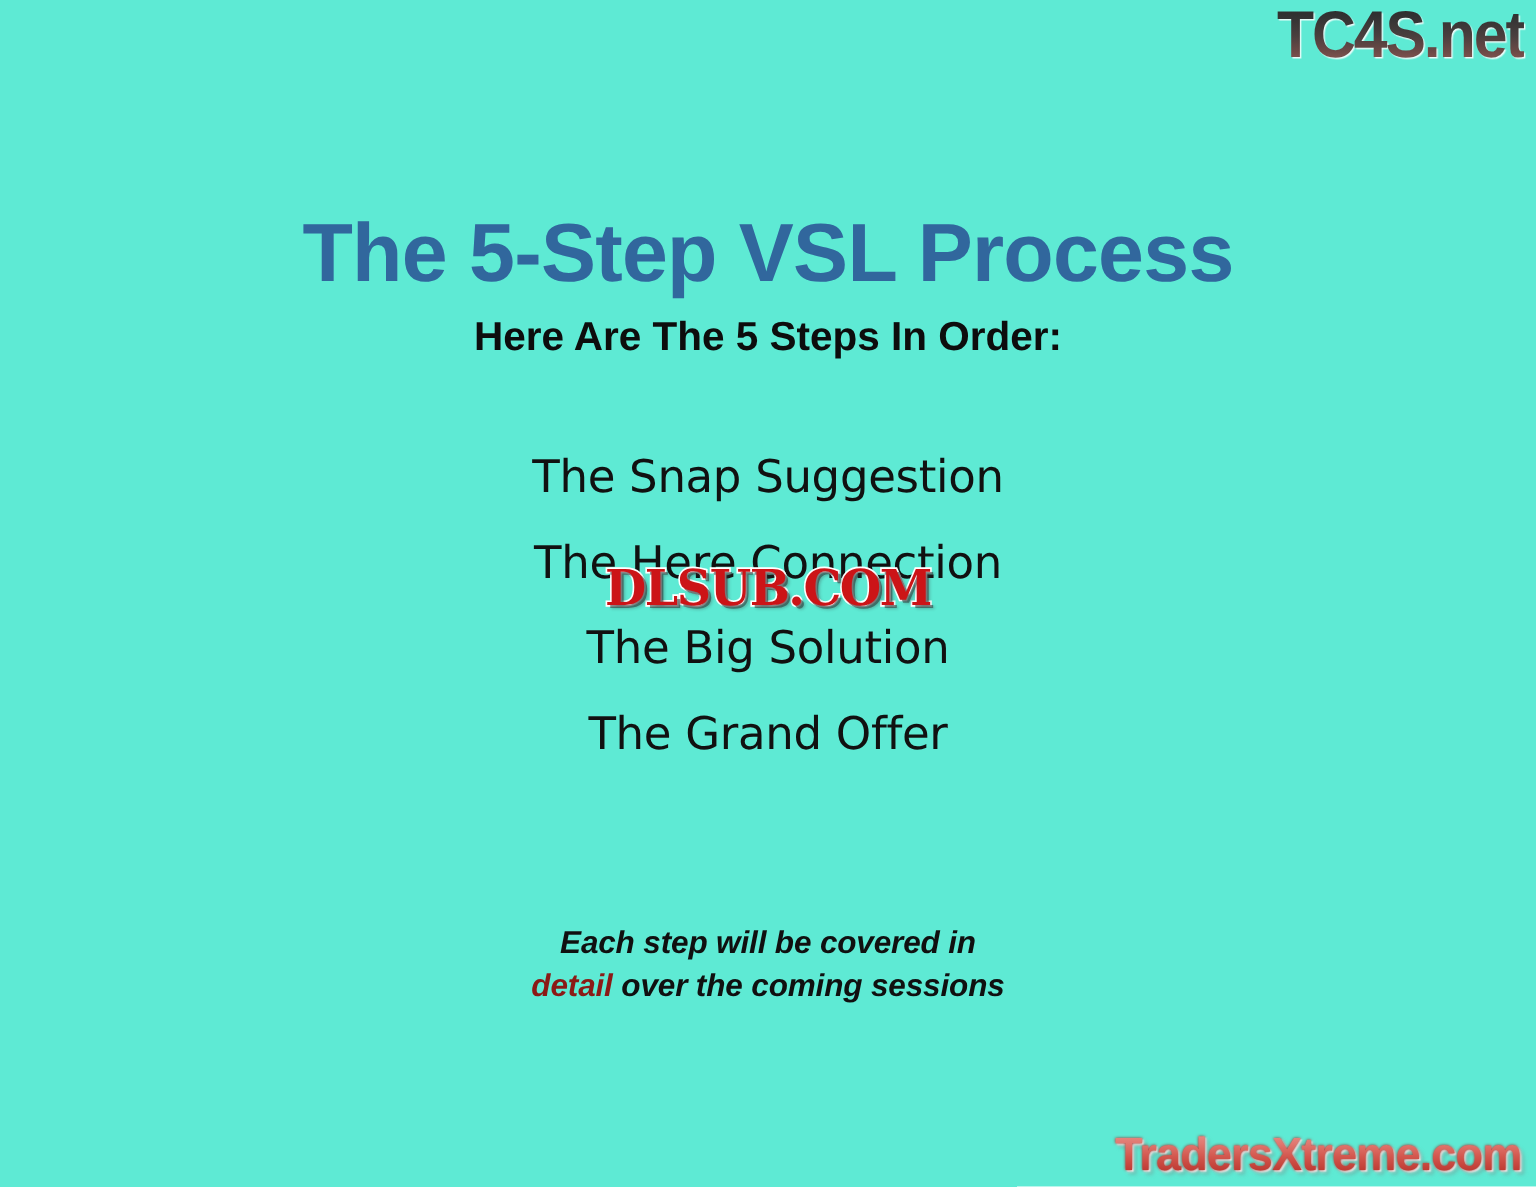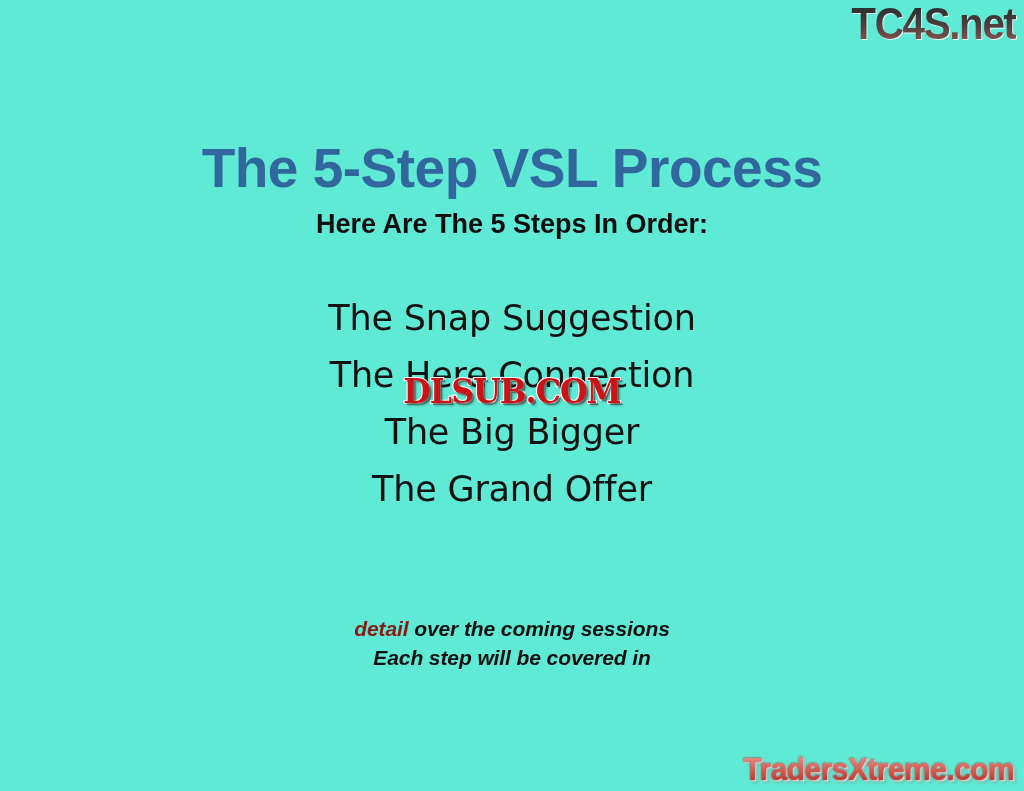--- a/index.html
+++ b/index.html
@@ -89,21 +89,21 @@
     left: 0;
     width: 1024px;
     margin: 0;
     padding: 0;
     list-style: none;
     text-align: center;
   }
   .step-item {
     font-family: "DejaVu Sans", sans-serif;
     font-weight: 400;
-    font-size: 35px;
+    font-size: 30px;
     line-height: 57px;
     color: #111111;
     letter-spacing: -0.2px;
     white-space: nowrap;
   }
 
   
   .caption {
     position: absolute;
     top: 614px;
@@ -180,26 +180,26 @@
 
   <div class="brand-tc4s">TC4S.net</div>
 
   <h1 class="page-title">The 5-Step VSL Process</h1>
 
   <h2 class="page-subtitle">Here Are The 5 Steps In Order:</h2>
 
   <ul class="steps-list">
     <li class="step-item">The Snap Suggestion</li>
     <li class="step-item">The Here Connection</li>
-    <li class="step-item">The Big Bigger</li>
+    <li class="step-item">The Big Solution</li>
     <li class="step-item">The Grand Offer</li>
   </ul>
 
   <div class="watermark">DLSUB.COM</div>
 
   <div class="caption">
+    <div>Each step will be covered in</div>
     <div><span class="caption-accent">detail</span><span> over the coming sessions</span></div>
-    <div>Each step will be covered in</div>
   </div>
 
   <div class="brand-tx">TradersXtreme.com</div>
 
 </div>
 
 </body></html>

